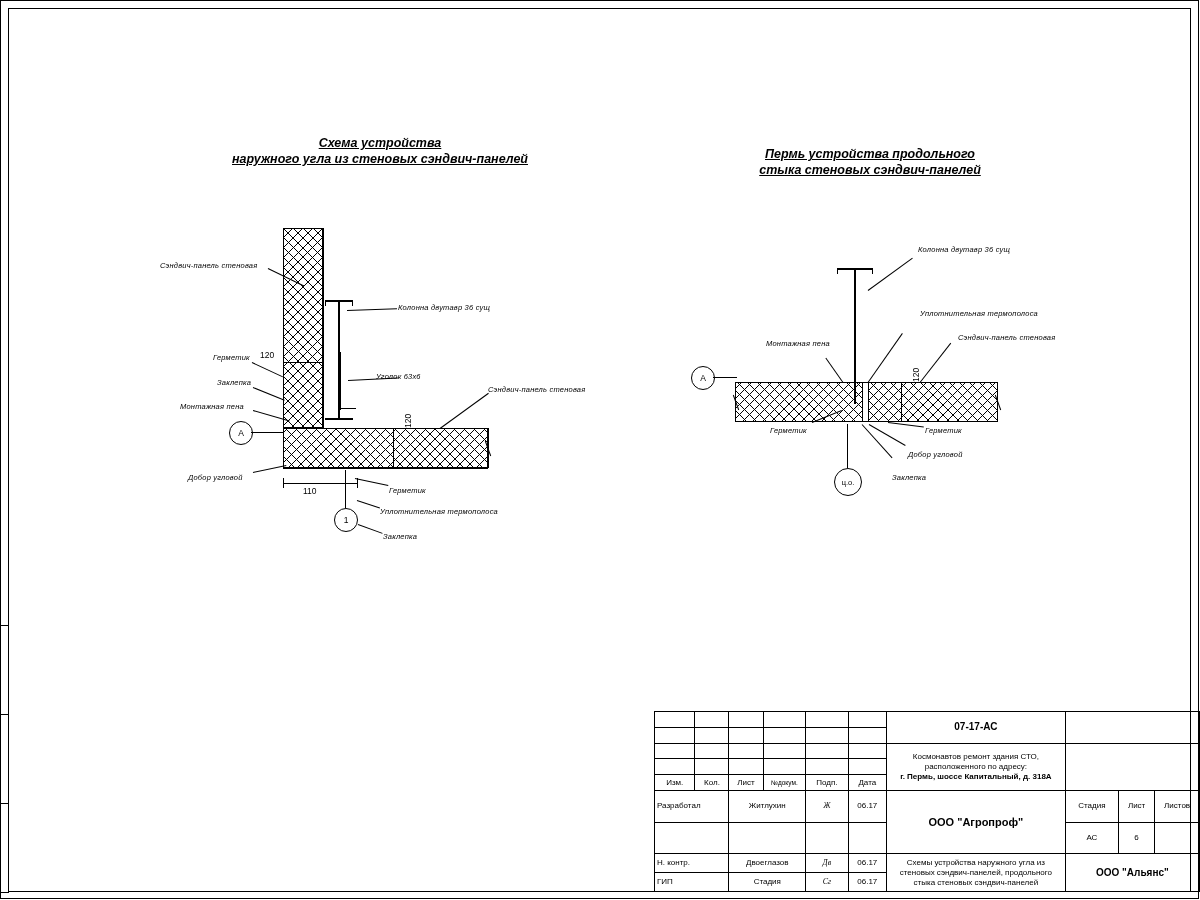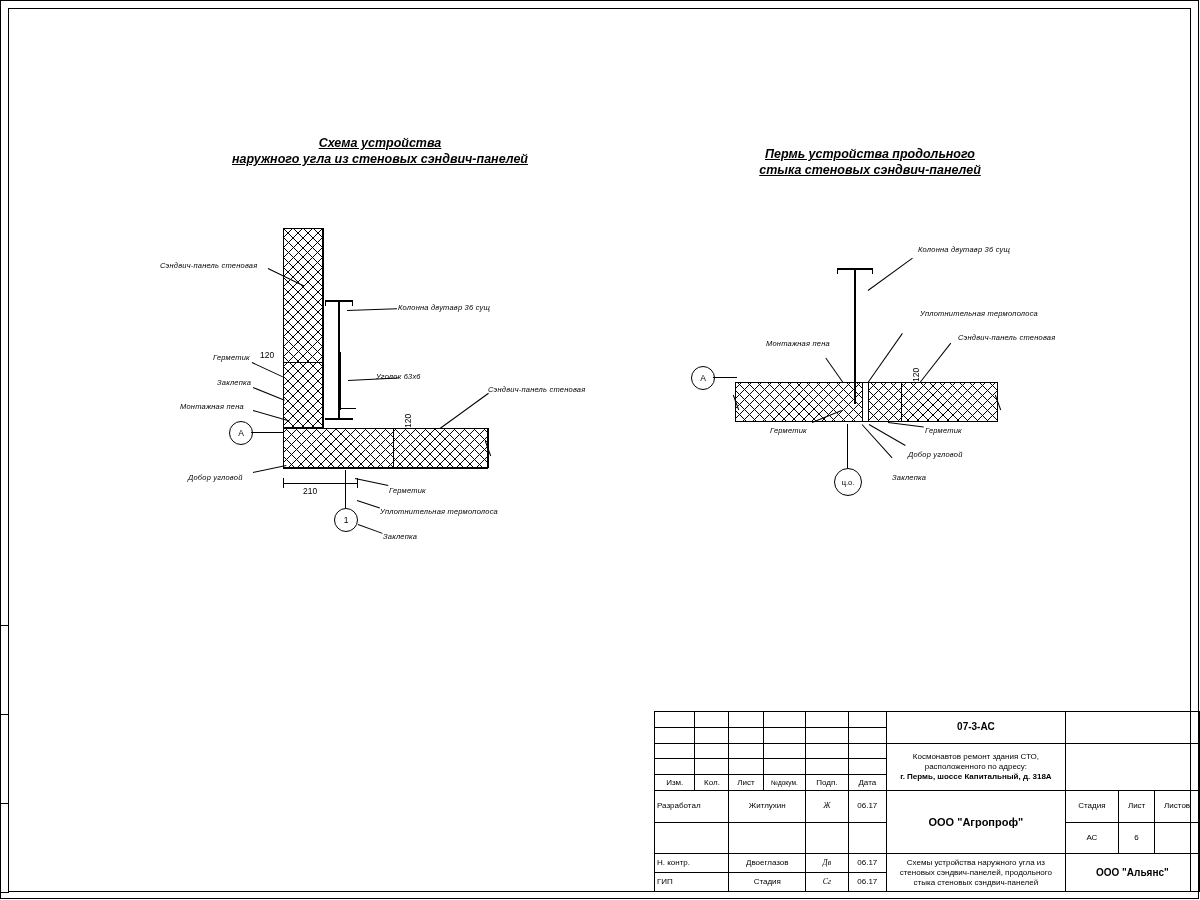--- a/index.html
+++ b/index.html
@@ -91,21 +91,21 @@
     <div class="ln" style="left:322px;top:357px;width:1px;height:10px;"></div>
 
     <div class="dimv" style="left:403px;top:428px;">120</div>
     <div class="ln v1" style="left:393px;top:428px;height:40px;"></div>
     <div class="ln" style="left:388px;top:428px;width:10px;height:1px;"></div>
     <div class="ln" style="left:388px;top:467px;width:10px;height:1px;"></div>
 
     <div class="ln h1" style="left:283px;top:483px;width:75px;"></div>
     <div class="ln" style="left:283px;top:478px;width:1px;height:10px;"></div>
     <div class="ln" style="left:357px;top:478px;width:1px;height:10px;"></div>
-    <div class="dim" style="left:303px;top:486px;">210</div>
+    <div class="dim" style="left:303px;top:486px;">110</div>
 
     <div class="circ" style="left:229px;top:421px;width:22px;height:22px;">А</div>
     <div class="ln h1" style="left:251px;top:432px;width:32px;"></div>
 
     <div class="circ" style="left:334px;top:508px;width:22px;height:22px;">1</div>
     <div class="ln v1" style="left:345px;top:470px;height:38px;"></div>
 
     <div class="lbl" style="left:160px;top:261px;">Сэндвич-панель стеновая</div>
     <div class="lead" style="left:268px;top:268px;width:40px;transform:rotate(26deg);"></div>
 
@@ -210,21 +210,21 @@
           <col style="width:42px">
       </colgroup>
       <tbody>
           <tr style="height:13px;">
         <td></td>
         <td></td>
         <td></td>
         <td></td>
         <td></td>
         <td></td>
-        <td rowspan="2" class="b" style="font-size:10px;">07-3-АС</td>
+        <td rowspan="2" class="b" style="font-size:10px;">07-17-АС</td>
         <td colspan="3" rowspan="2"></td>
       </tr>
       <tr style="height:13px;">
         <td></td>
         <td></td>
         <td></td>
         <td></td>
         <td></td>
         <td></td>
       </tr>

